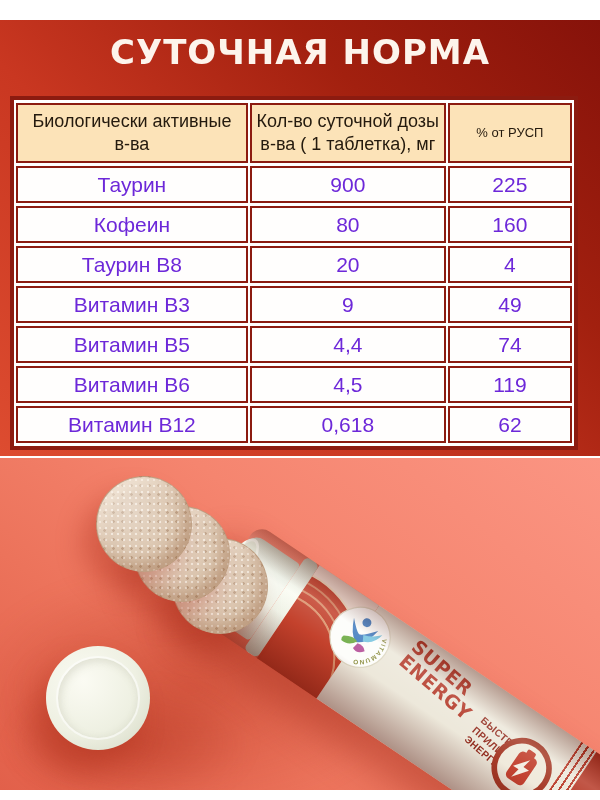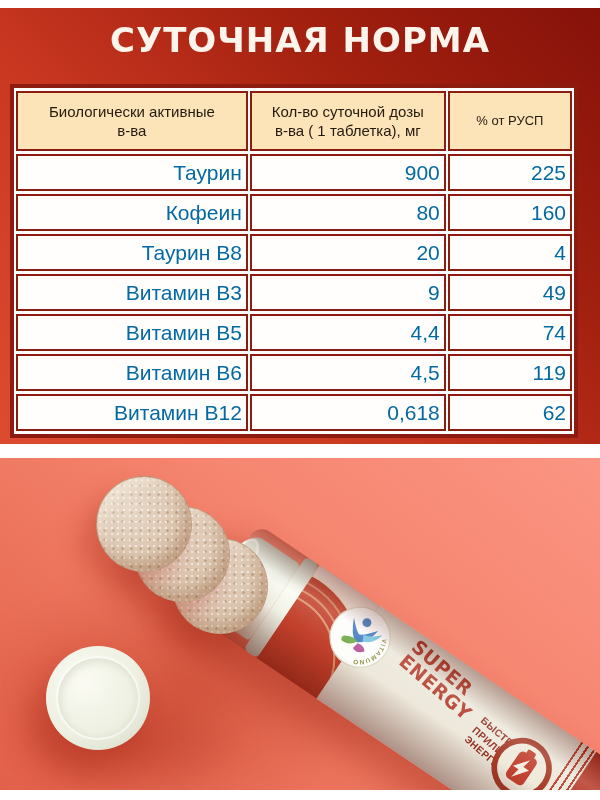--- a/index.html
+++ b/index.html
@@ -1,32 +1,32 @@
 <!DOCTYPE html>
 <html><head>
 <meta charset="utf-8">
 <style>
   html,body{margin:0;padding:0;}
   .page{position:relative;width:600px;height:800px;background:#ffffff;overflow:hidden;
         font-family:"Liberation Sans",sans-serif;}
   
-  .red-section{position:absolute;left:0;top:8px;width:600px;height:436px;
+  .red-section{position:absolute;left:0;top:20px;width:600px;height:436px;
     background:linear-gradient(45deg,#dd4c30 0%,#c93721 38%,#a2200f 70%,#86120a 100%);}
   .page-title{position:absolute;left:0;top:12px;width:100%;text-align:center;
     font-family:"DejaVu Sans",sans-serif;font-weight:bold;font-size:34px;
     letter-spacing:1px;color:#fdf4ec;}
   
   .table-wrap{position:absolute;left:10px;top:76px;width:568px;}
   table{width:100%;border-collapse:separate;border-spacing:2px 3px;
         background:#ffffff;border:4px solid #8c1b10;}
   th,td{border:2px solid #8c1b10;text-align:center;vertical-align:middle;}
-  th{background:#fce3b8;color:#241a0e;font-size:15px;font-weight:normal;
+  th{background:#fce3b8;color:#241a0e;font-size:18px;font-weight:normal;
      line-height:1.3;height:52px;padding:2px 4px;}
   th.small{font-size:13px;}
-  td{background:#fffefd;color:#0369a1;font-size:21px;height:31px;padding:1px 4px;text-align:right;}
+  td{background:#fffefd;color:#6d28d9;font-size:21px;height:31px;padding:1px 4px;}
   col.c1{width:42%;} col.c2{width:35.5%;} col.c3{width:22.5%;}
   
   .photo{position:absolute;left:0;top:458px;width:600px;height:332px;overflow:hidden;
     background:linear-gradient(218deg,#fb9583 0%,#f5856f 40%,#ec735b 70%,#e2604a 100%);}
   .shadow-a,.shadow-b{position:absolute;border-radius:50%;filter:blur(10px);z-index:1;}
   .shadow-a{left:-30px;top:110px;width:440px;height:240px;
     background:radial-gradient(closest-side,rgba(186,55,33,.50),rgba(186,55,33,0));}
   .shadow-b{left:10px;top:225px;width:240px;height:120px;
     background:radial-gradient(closest-side,rgba(170,45,25,.45),rgba(170,45,25,0));}
   

